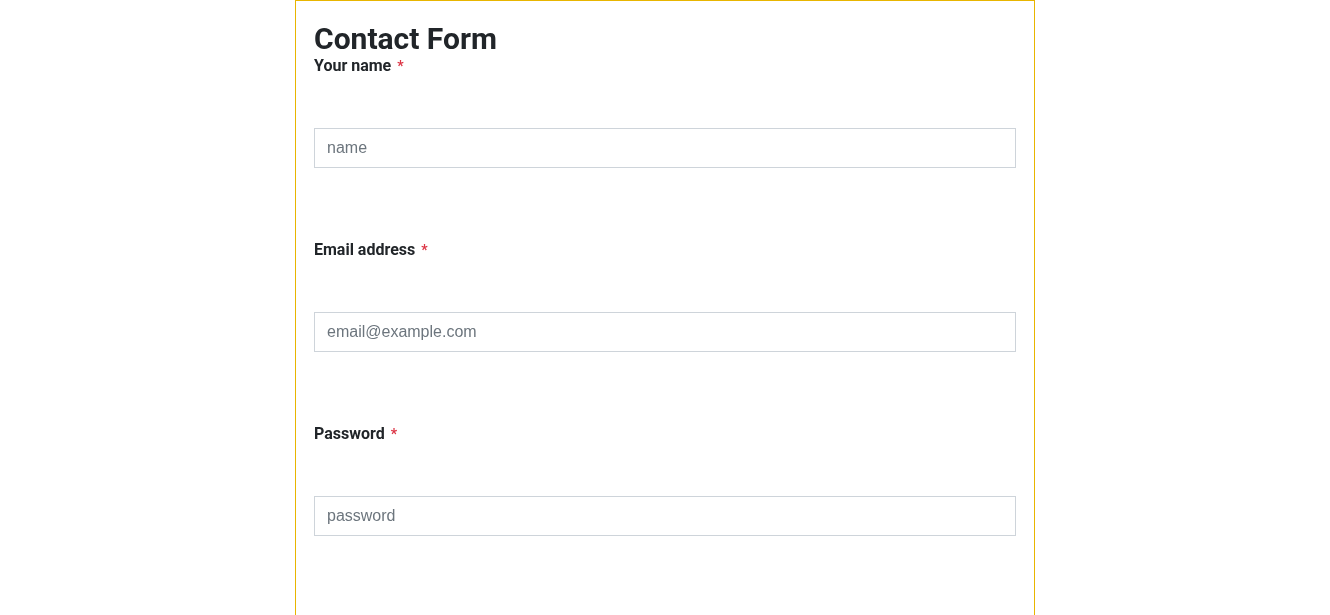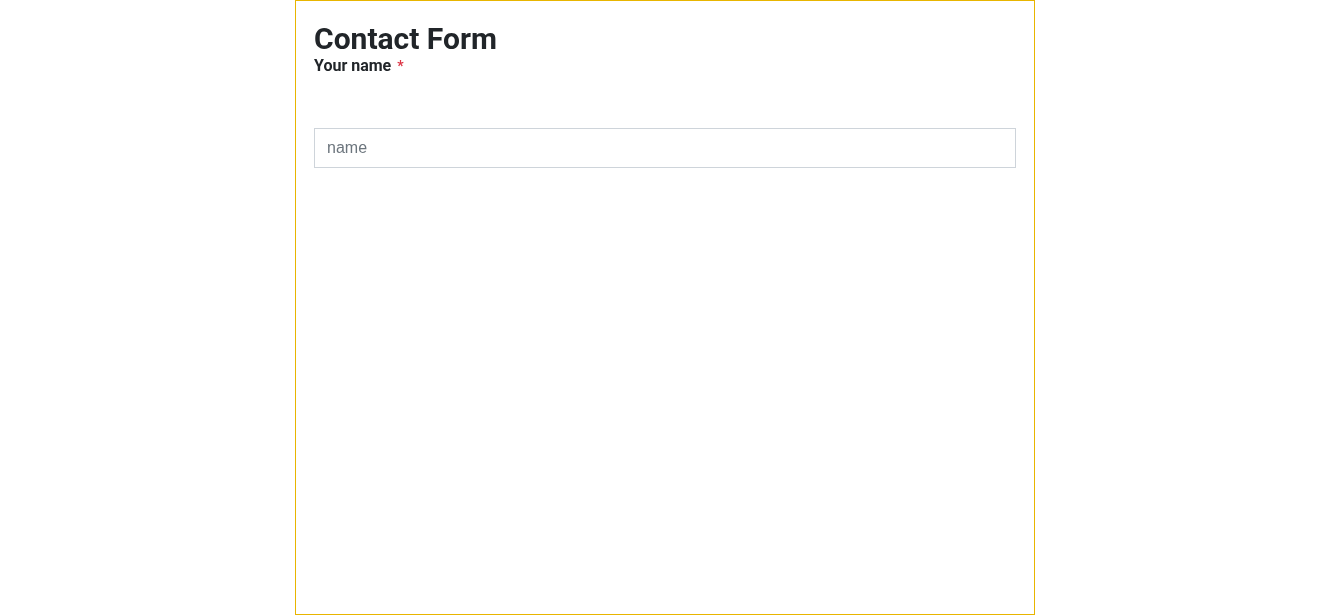--- a/index.html
+++ b/index.html
@@ -66,15 +66,29 @@
   <h1 class="form-title">Contact Form</h1>
 
   <div class="form-group">
     <label class="form-label">
       <span>Your name</span>
       <span class="required-star">*</span>
     </label>
     <input type="text" class="form-input" placeholder="name" style="">
   </div>
 
+  <div class="form-group">
+    <label class="form-label">
+      <span>Email address</span>
+      <span class="required-star">*</span>
+    </label>
+    <input type="email" class="form-input" placeholder="email@example.com" style="">
+  </div>
 
+  <div class="form-group">
+    <label class="form-label">
+      <span>Password</span>
+      <span class="required-star">*</span>
+    </label>
+    <input type="password" class="form-input" placeholder="password" style="">
+  </div>
 
 </div>
 
 </body></html>

